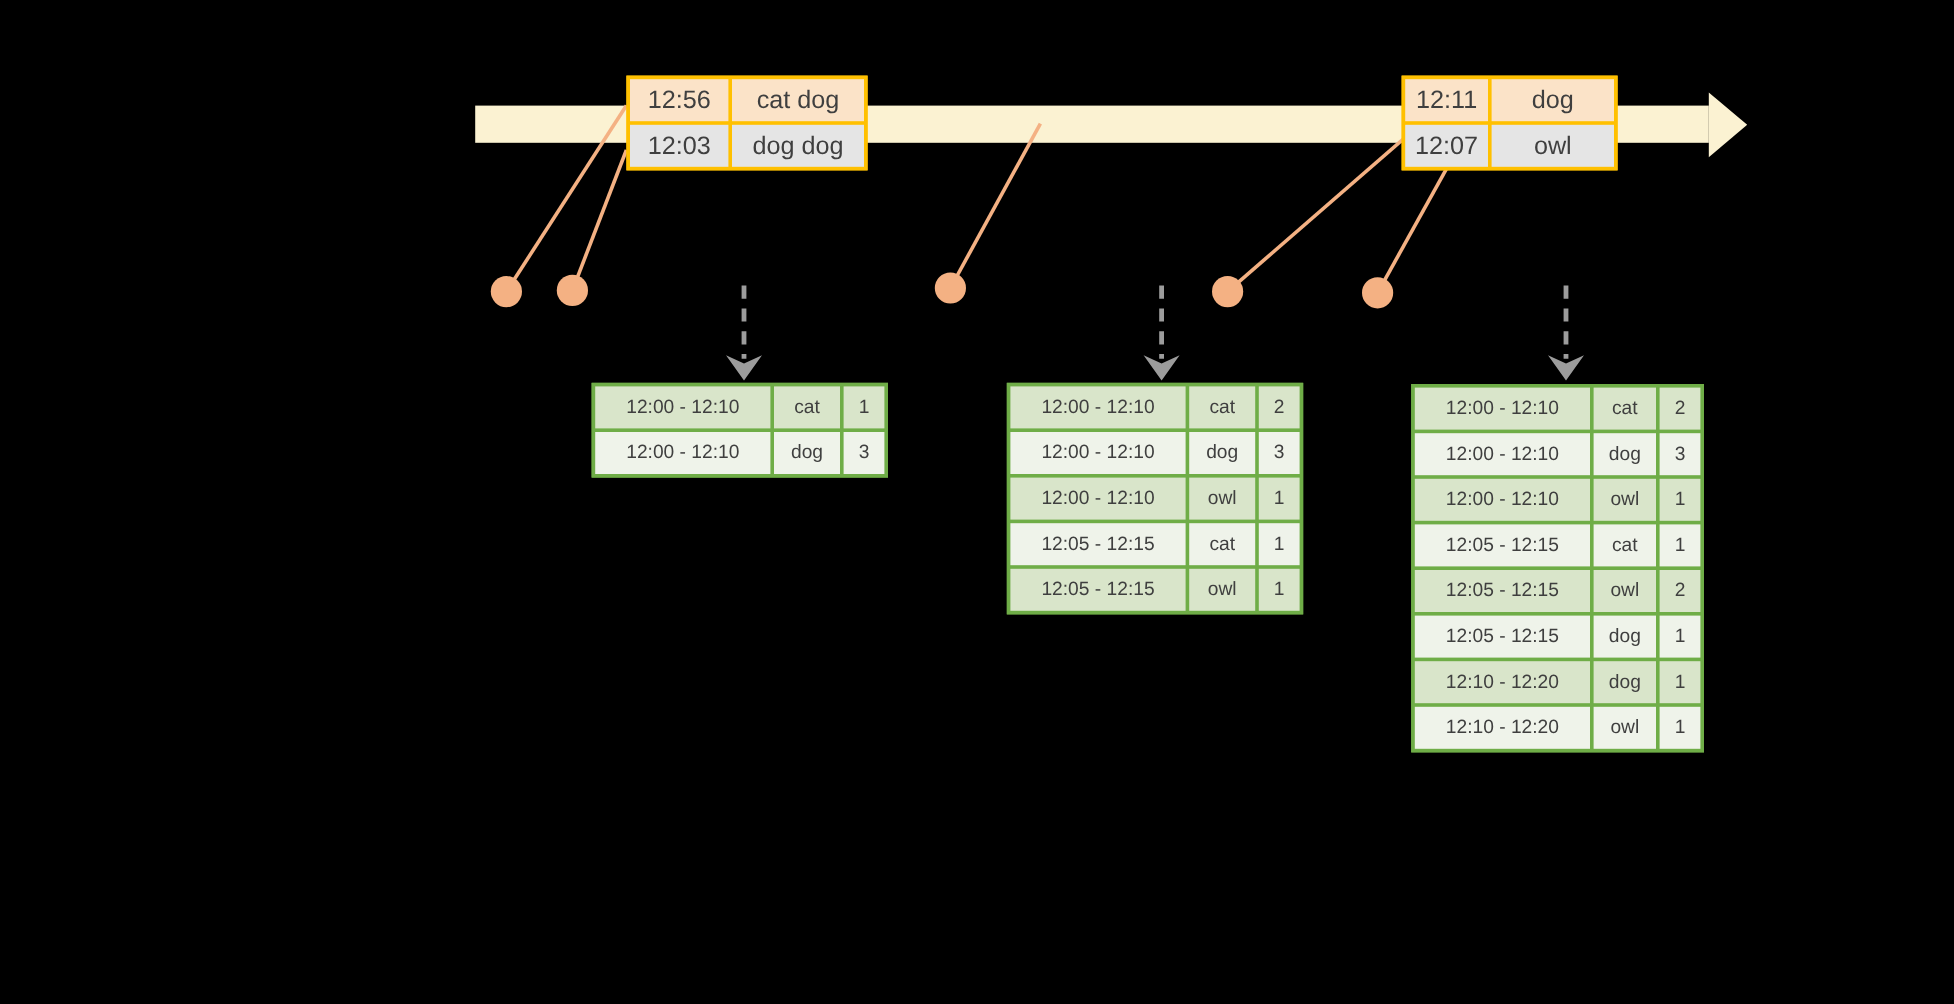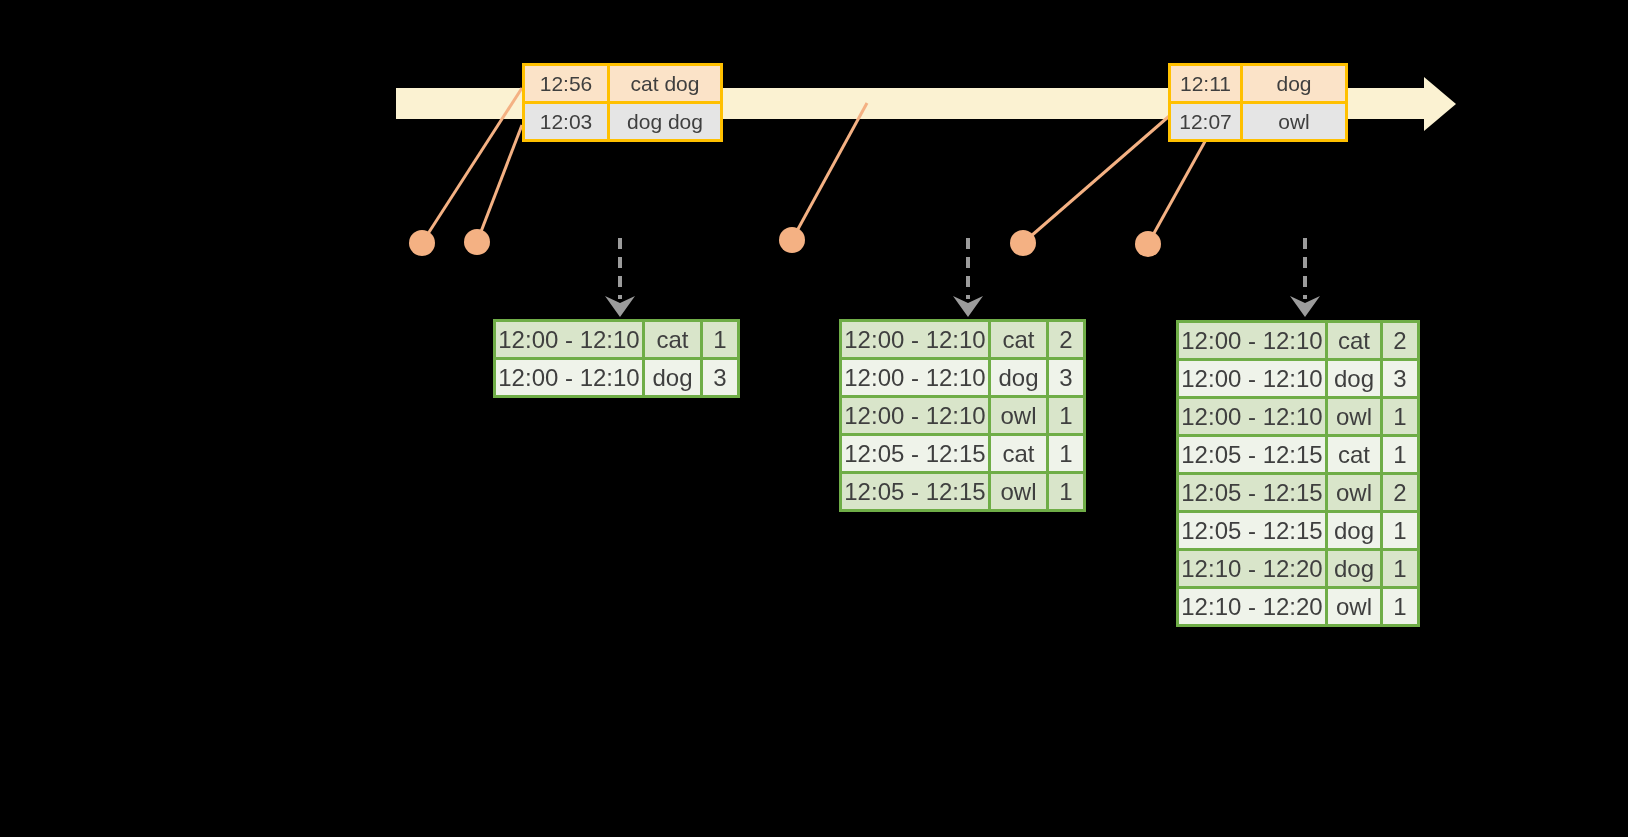--- a/index.html
+++ b/index.html
@@ -45,21 +45,21 @@
   #event-box-3 { left: 1168px; top: 63px; grid-template-columns: 69px 102px; grid-auto-rows: 35px; }
 
   
   .result-table {
     position: absolute; z-index: 3;
     display: grid; gap: 3px;
     background: #6FAD47; border: 3px solid #6FAD47;
   }
   .rt-cell {
     display: flex; align-items: center; justify-content: center;
-    font-size: 24px; color: #3F3F3F; white-space: nowrap;
+    font-size: 16px; color: #3F3F3F; white-space: nowrap;
   }
   .row-dark  { background: #D9E5CA; }
   .row-light { background: #EFF3EA; }
 
   #result-table-1 { left: 493px;  top: 319px; grid-template-columns: 146px 55px 34px; grid-auto-rows: 35px; }
   #result-table-2 { left: 839px;  top: 319px; grid-template-columns: 146px 55px 34px; grid-auto-rows: 35px; }
   #result-table-3 { left: 1176px; top: 320px; grid-template-columns: 146px 52px 34px; grid-auto-rows: 35px; }
 
   
   #overlay {

